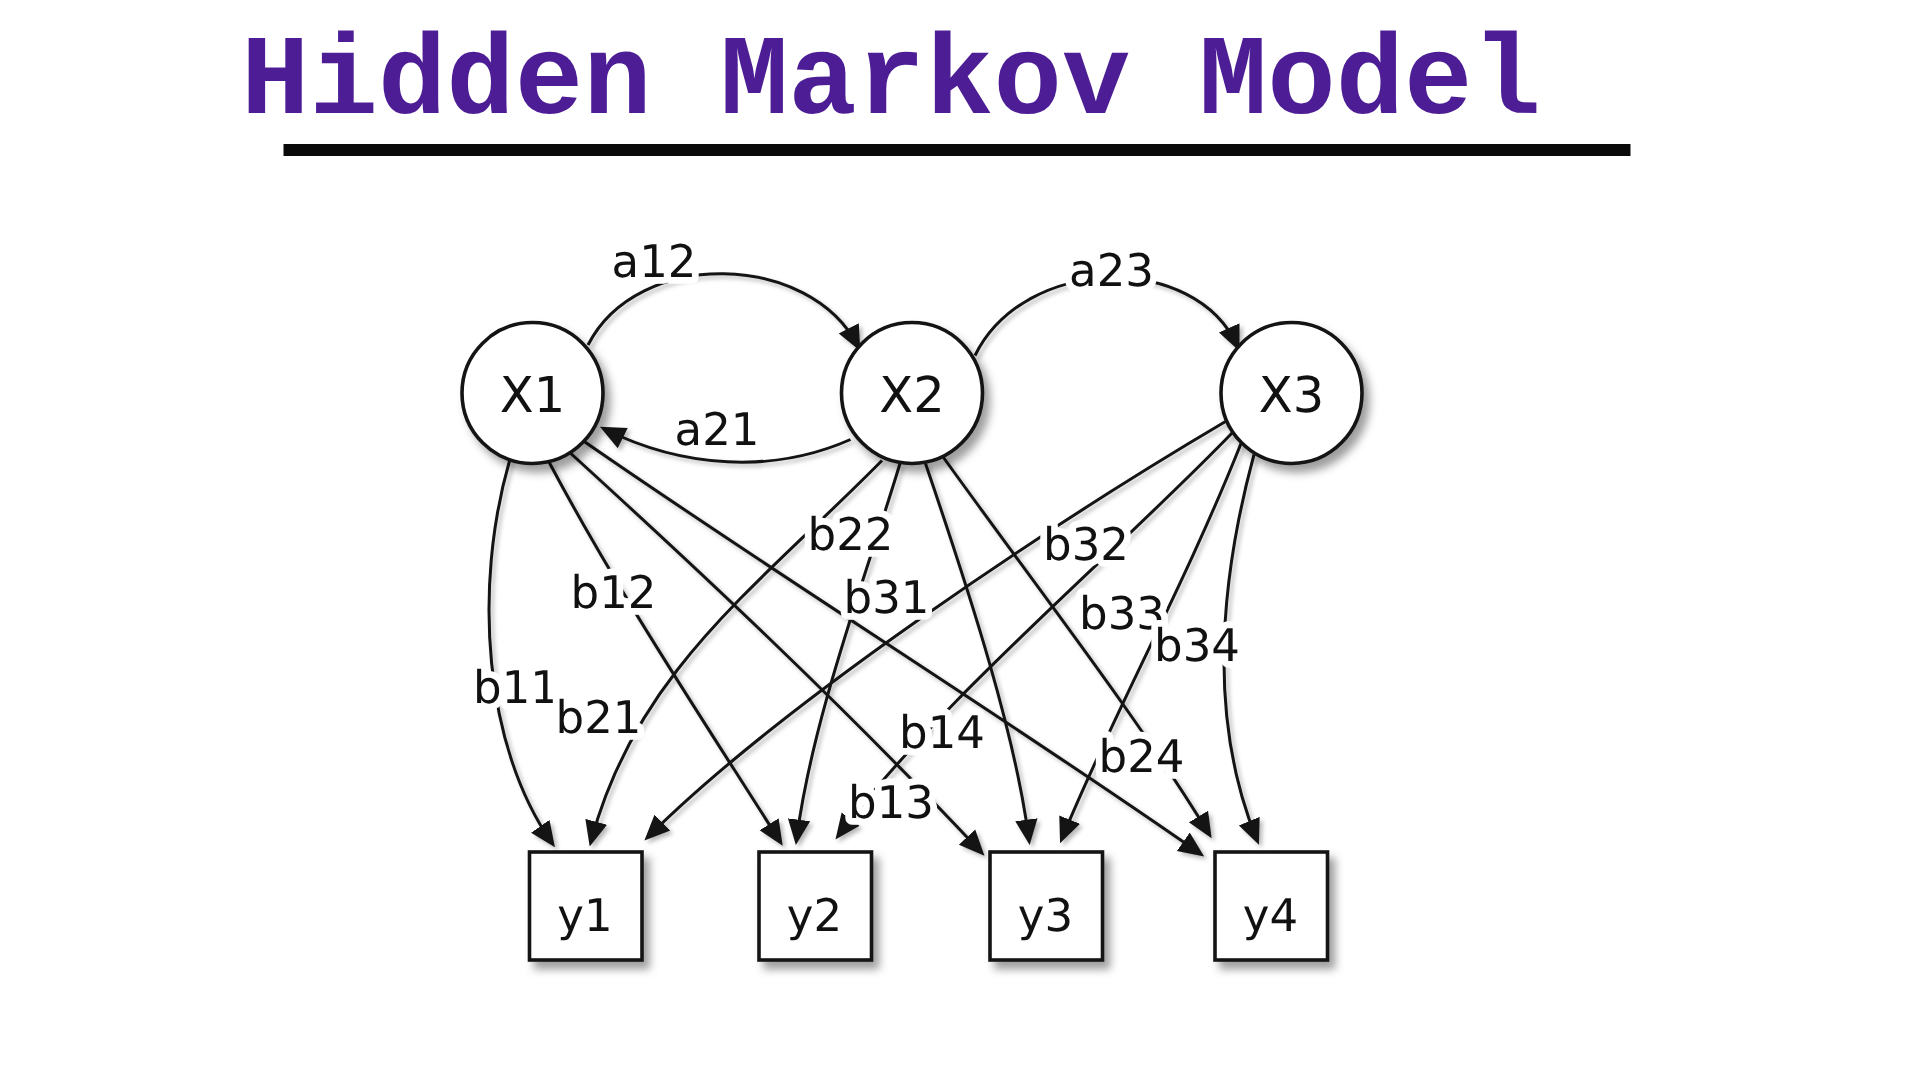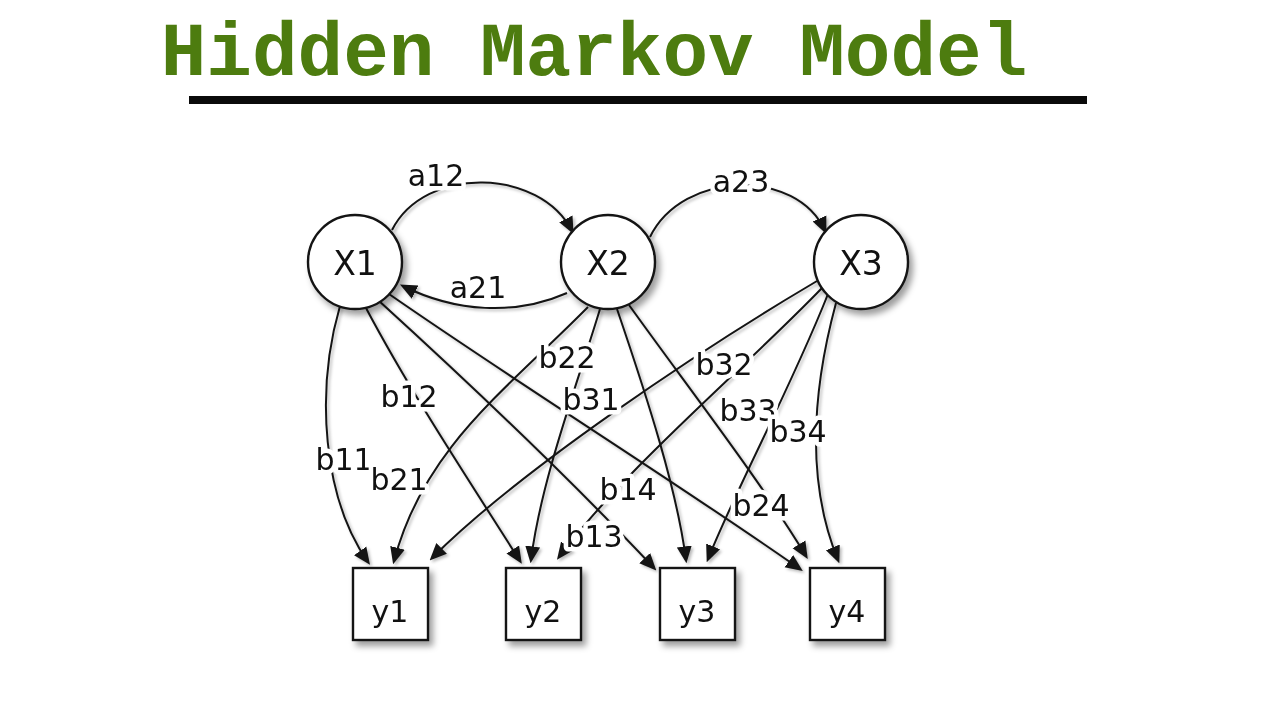--- a/index.html
+++ b/index.html
@@ -4,21 +4,21 @@
 <style>
   html, body { margin: 0; padding: 0; background: #ffffff; }
   body {
     width: 1280px; height: 720px; position: relative; overflow: hidden;
     font-family: "DejaVu Sans", sans-serif;
   }
   .title-wrap {
     position: absolute; top: 17px; left: 0; width: 1188px;
     text-align: center; line-height: 1;
     font-family: "Liberation Mono", "DejaVu Sans Mono", monospace;
-    font-weight: bold; font-size: 76px; color: #4d7c0f;
+    font-weight: bold; font-size: 76px; color: #4c1d95;
     letter-spacing: 0px; white-space: pre;
   }
   .title-underline {
     position: absolute; top: 96px; left: 189px; width: 898px; height: 8px;
     background: #0a0a0a;
   }
   svg.diagram { position: absolute; left: 0; top: 0; }
   .edges-layer { filter: drop-shadow(2px 2px 1.5px rgba(0,0,0,0.28)); }
   .nodes-layer { filter: drop-shadow(4px 5px 3px rgba(0,0,0,0.38)); }
   .edge { fill: none; stroke: #141414; stroke-width: 2; }

